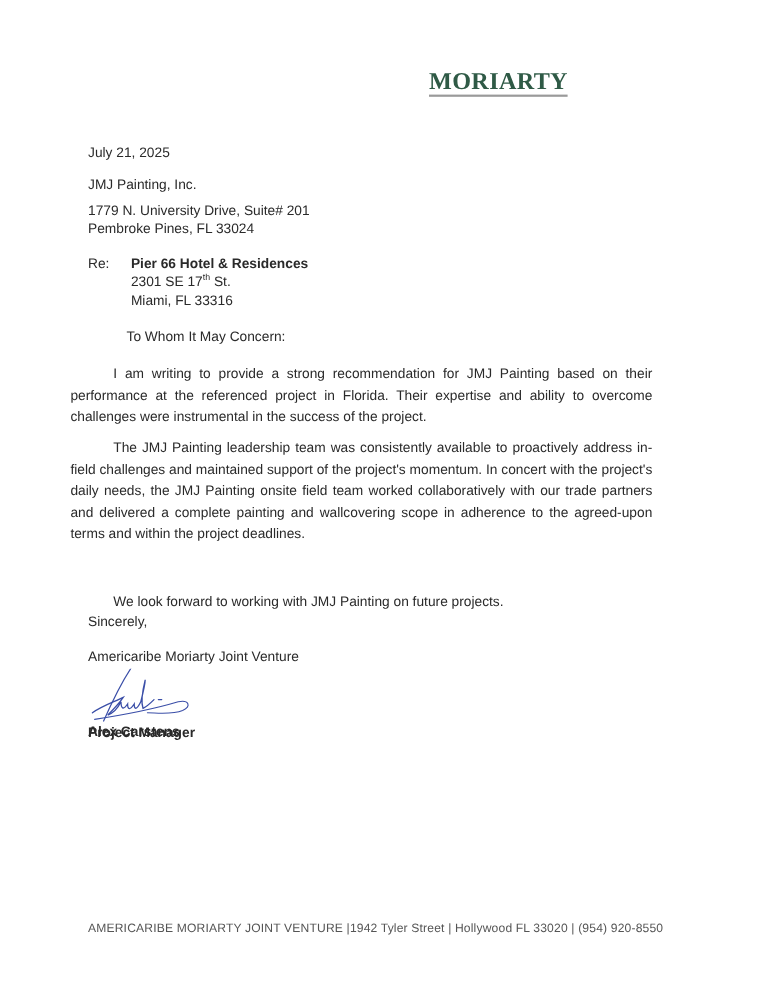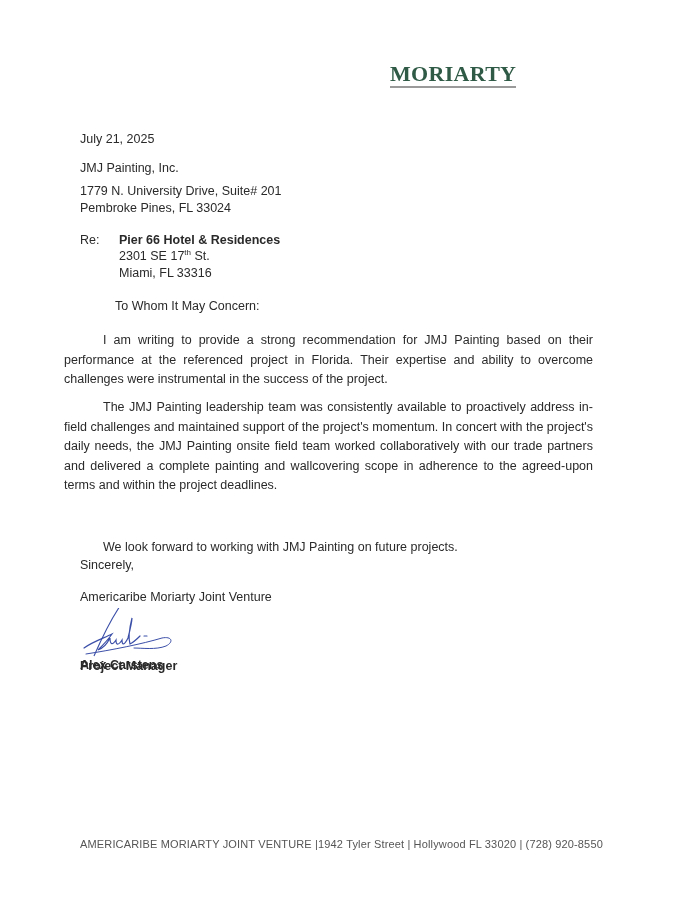--- a/index.html
+++ b/index.html
@@ -144,15 +144,15 @@
   <svg class="signature" viewBox="0 0 95 60">
     <path d="M38 -2 C 30 10, 22 25, 12 48" fill="none" stroke="#3b4fa8" stroke-width="1.1"></path>
     <path d="M2 40 C 10 34, 22 30, 30 26 C 26 32, 20 38, 16 42 C 22 40, 26 34, 28 30 C 28 36, 30 38, 34 32 C 34 37, 36 38, 40 32 C 40 37, 42 38, 46 30 C 48 22, 50 14, 50 10 C 48 18, 46 30, 48 36 C 52 34, 56 30, 58 28" fill="none" stroke="#3b4fa8" stroke-width="1.2" stroke-linecap="round"></path>
     <path d="M62 28 L 65 28" fill="none" stroke="#3b4fa8" stroke-width="1.2" stroke-linecap="round"></path>
     <path d="M4 46 C 30 42, 60 36, 80 30 C 90 28, 92 34, 84 38 C 74 42, 60 40, 52 40" fill="none" stroke="#3b4fa8" stroke-width="1" stroke-linecap="round"></path>
   </svg>
 
   <div class="line" style="top:657px;font-weight:bold;">Alex Carstens</div>
   <div class="line bold" style="top:658px;">Project Manager</div>
 
-  <div class="footer">AMERICARIBE MORIARTY JOINT VENTURE |1942 Tyler Street | Hollywood FL 33020 | (728) 920-8550</div>
+  <div class="footer">AMERICARIBE MORIARTY JOINT VENTURE |1942 Tyler Street | Hollywood FL 33020 | (954) 920-8550</div>
 
 </div>
 
 </body></html>

